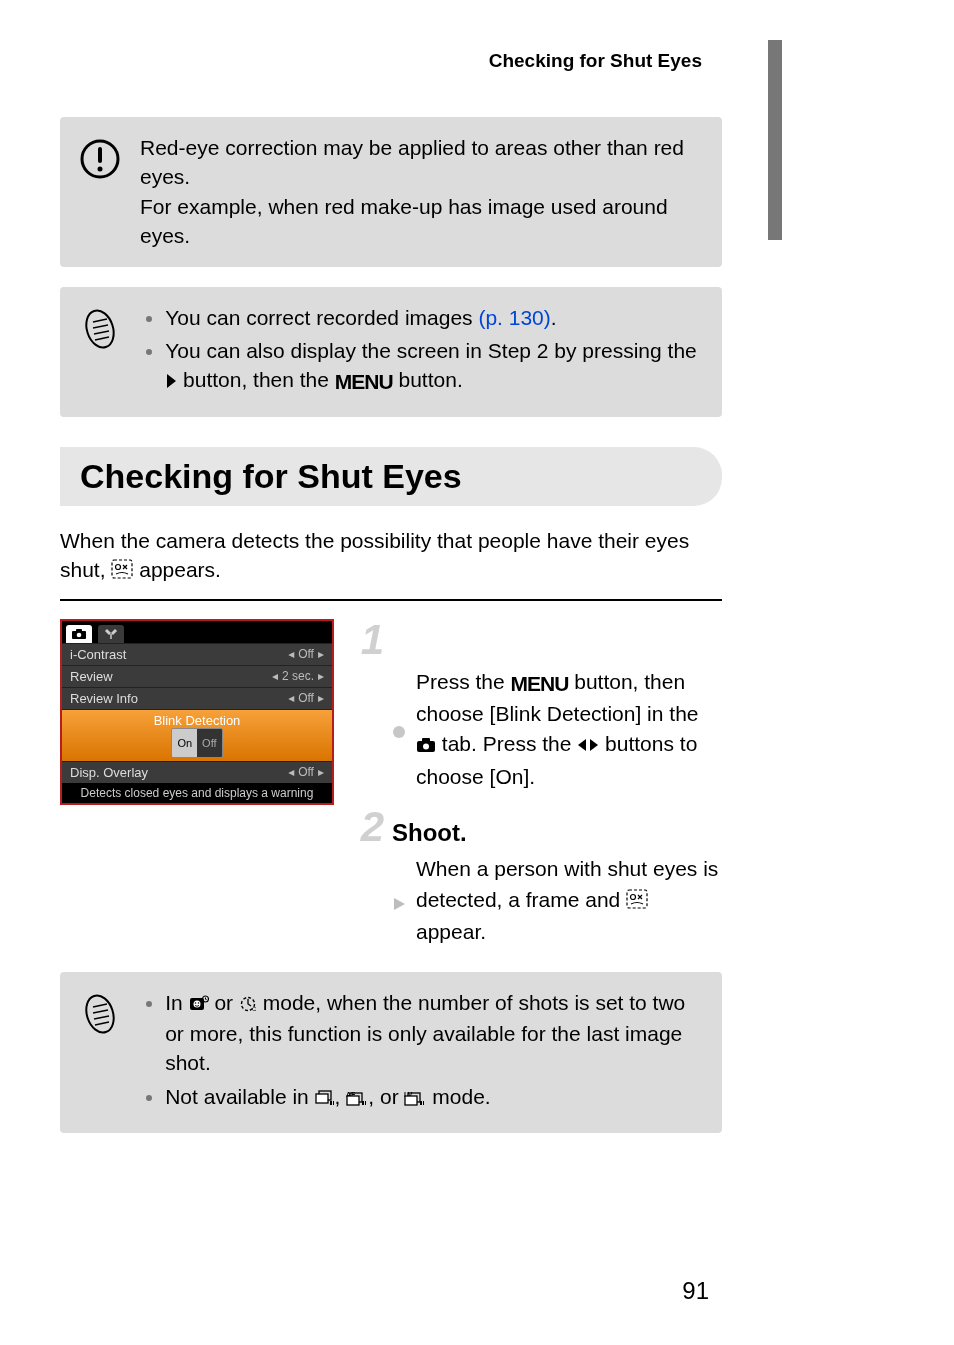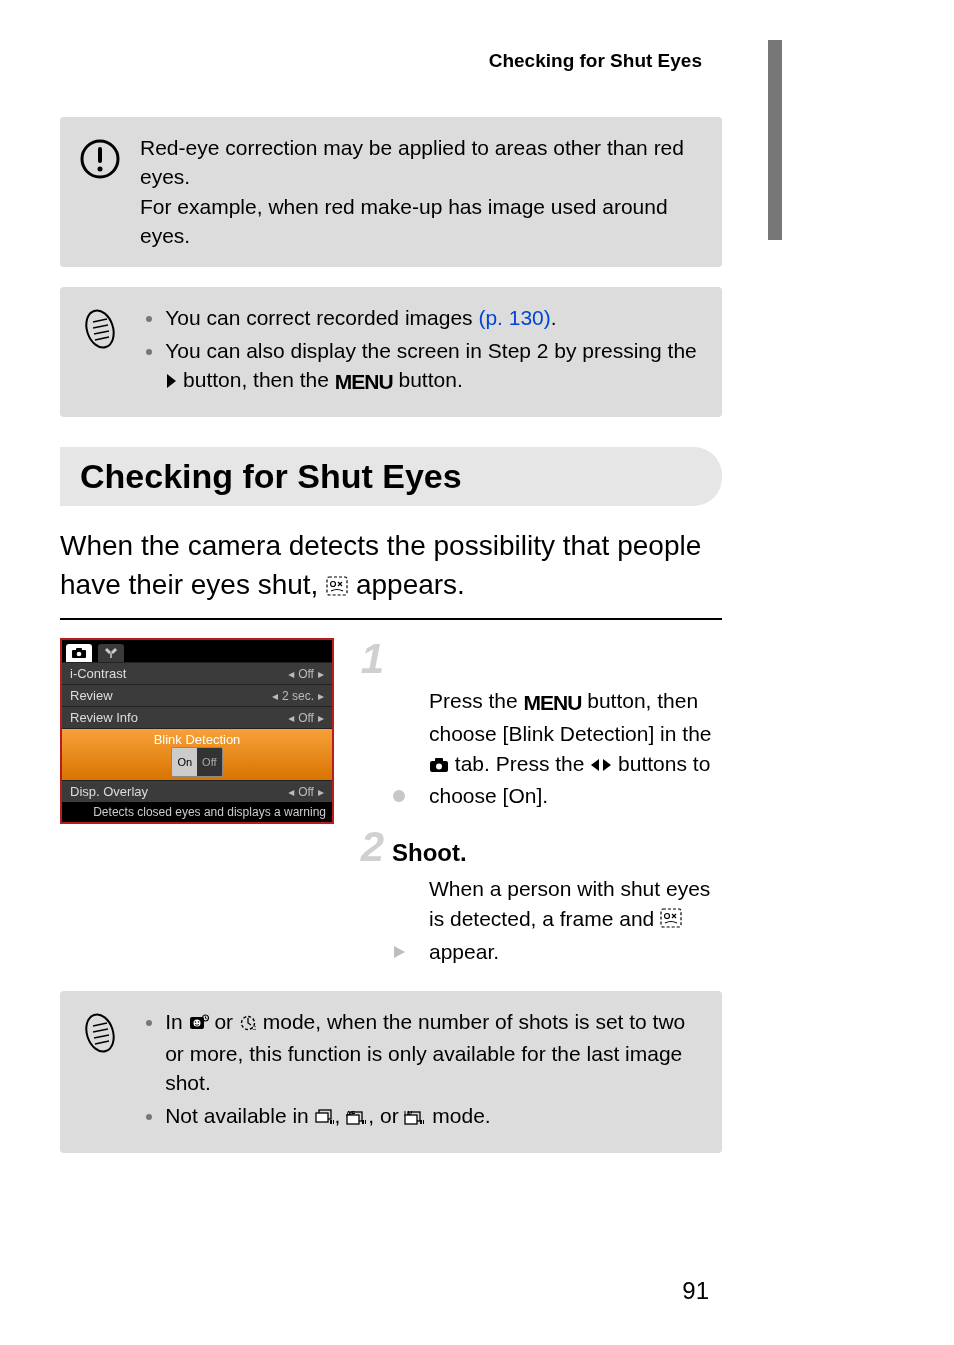--- a/index.html
+++ b/index.html
@@ -74,21 +74,21 @@
   }
   .section-heading-wrap .bar {
     background: #e6e6e6;
     border-radius: 0 28px 28px 0;
     padding: 10px 20px 10px 20px;
     font-size: 34px;
     font-weight: 900;
     font-family: Arial Black, Arial, sans-serif;
   }
   .body-para {
-    font-size: 28px;
+    font-size: 21px;
     line-height: 1.4;
     margin: 10px 0 12px 0;
   }
   .rule {
     height: 2px;
     background: #000;
     margin: 8px 0 18px 0;
   }
   .step-area {
     display: flex;
@@ -148,21 +148,21 @@
     overflow:hidden;
     font-size:11px;
   }
   .toggle span { padding: 8px 5px; background:#333; color:#aaa;}
   .toggle span.on { background:#ccc; color:#000;}
   .menu-footer {
     background: #000;
     color: #ccc;
     font-size: 12px;
     padding: 3px 6px;
-    text-align: right;
+    text-align: center;
   }
   .step-text {
     flex: 1;
   }
   .step-head {
     display: flex;
     align-items: baseline;
     gap: 8px;
     margin-bottom: 6px;
   }
@@ -180,22 +180,22 @@
     font-size: 24px;
     font-weight: bold;
   }
   .step-body {
     font-size: 21px;
     line-height: 1.45;
     padding-left: 42px;
   }
   .step-body .row {
     display: flex;
-    align-items: flex-end;
-    gap: 23px;
+    align-items: center;
+    gap: 10px;
     margin-bottom: 4px;
   }
   .bullet-shape {
     width: 14px;
     flex: 0 0 14px;
     margin-top: 6px;
   }
   .page-num {
     position: absolute;
     bottom: 40px;

